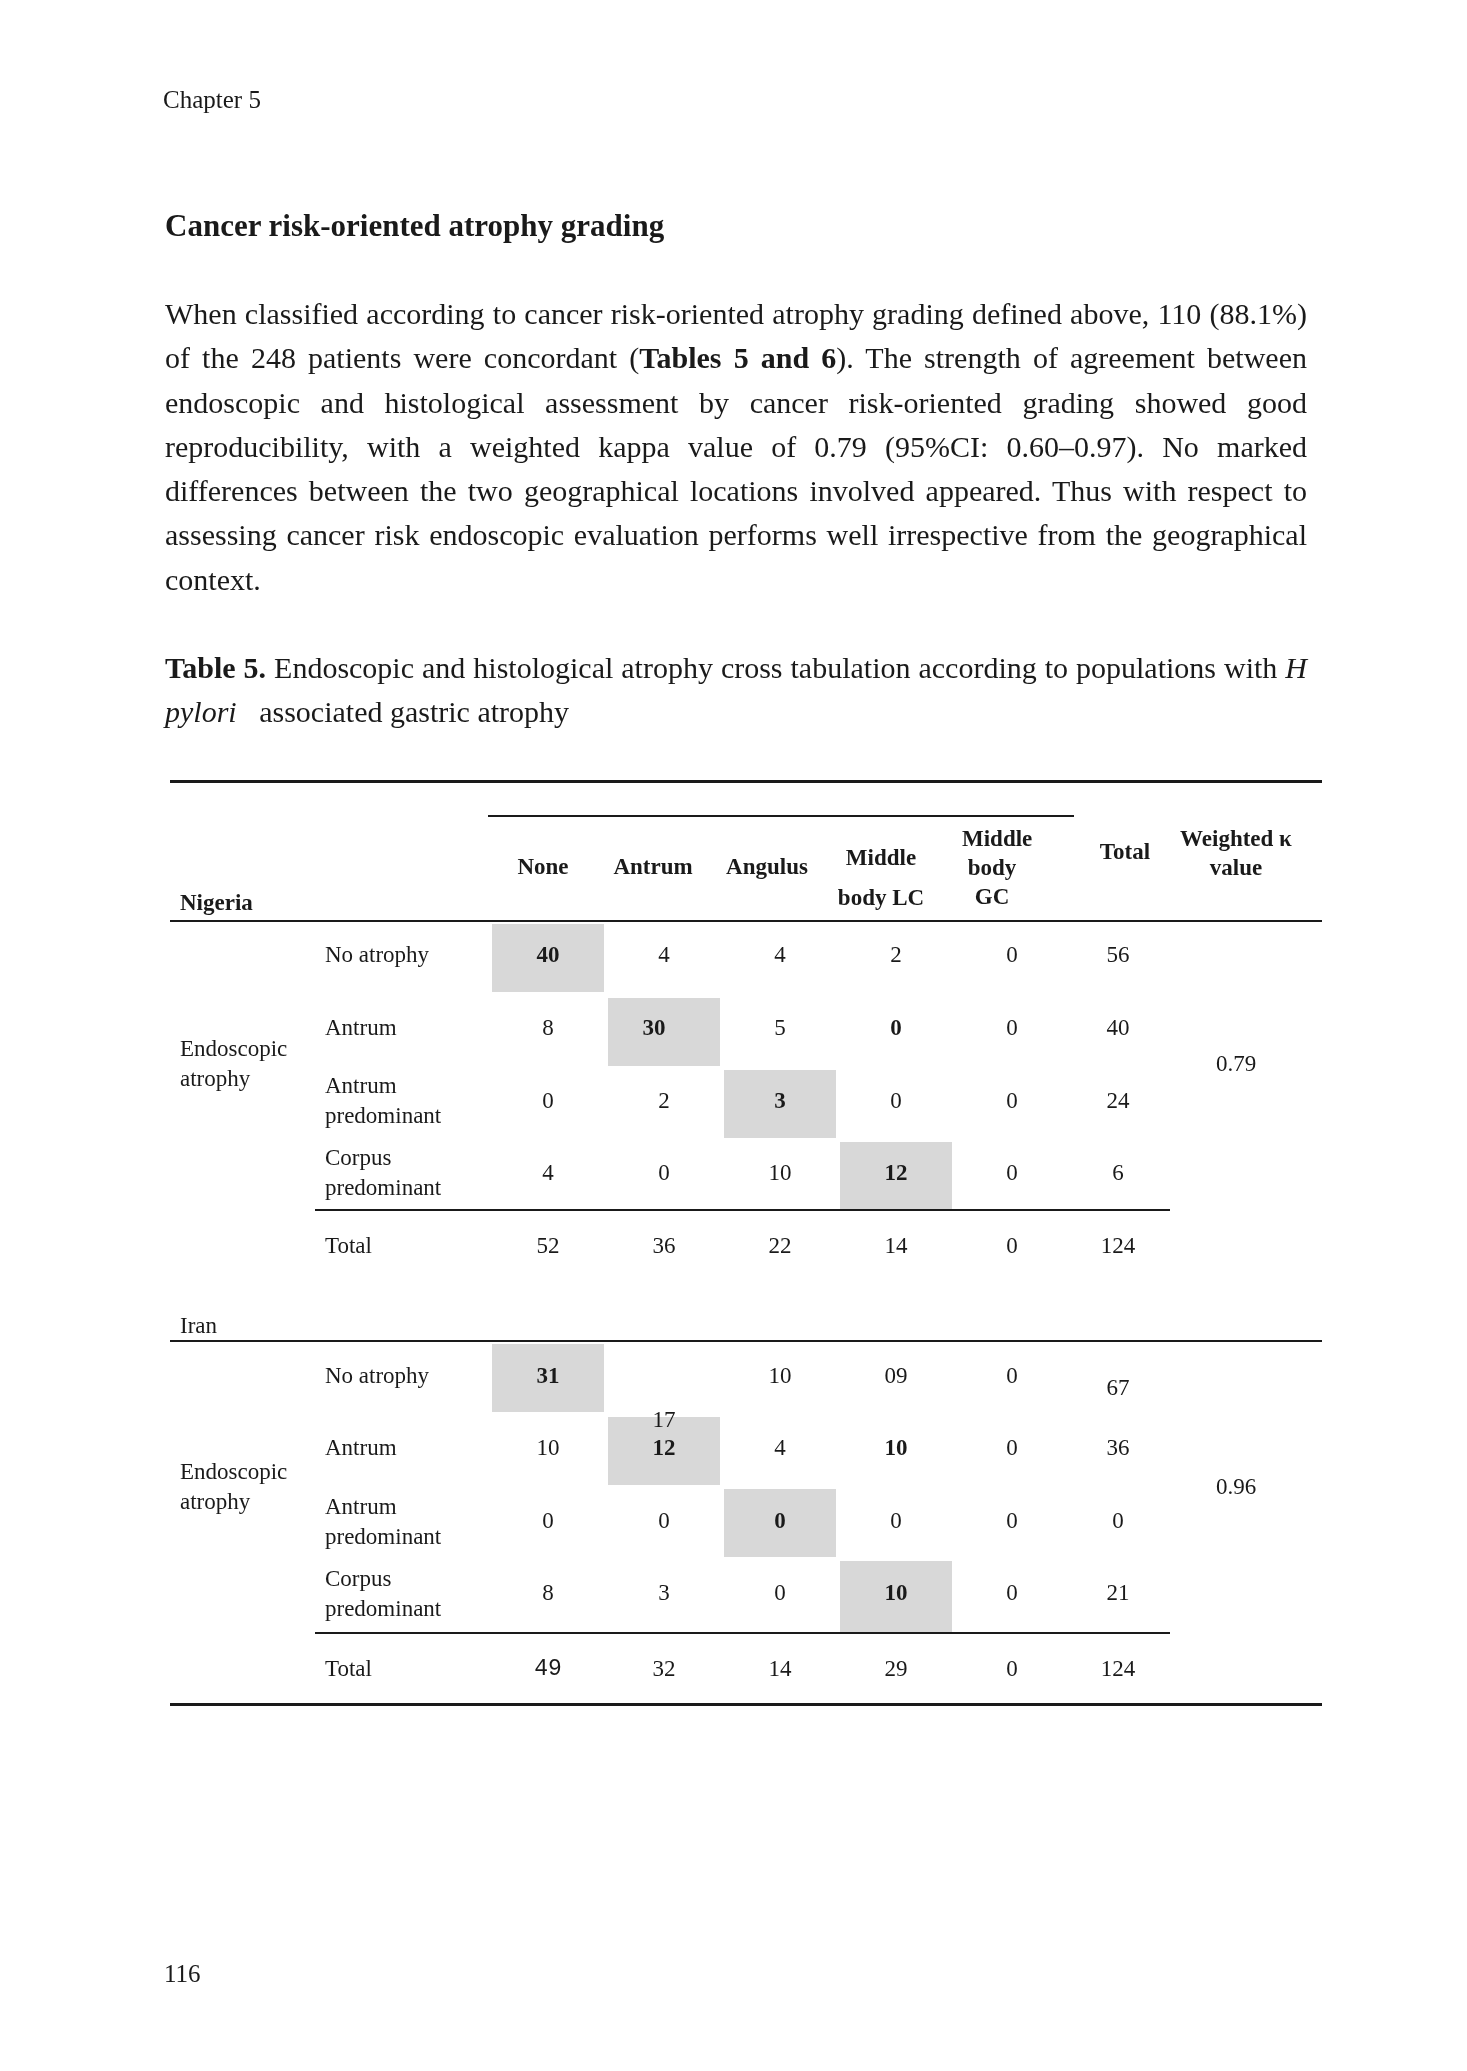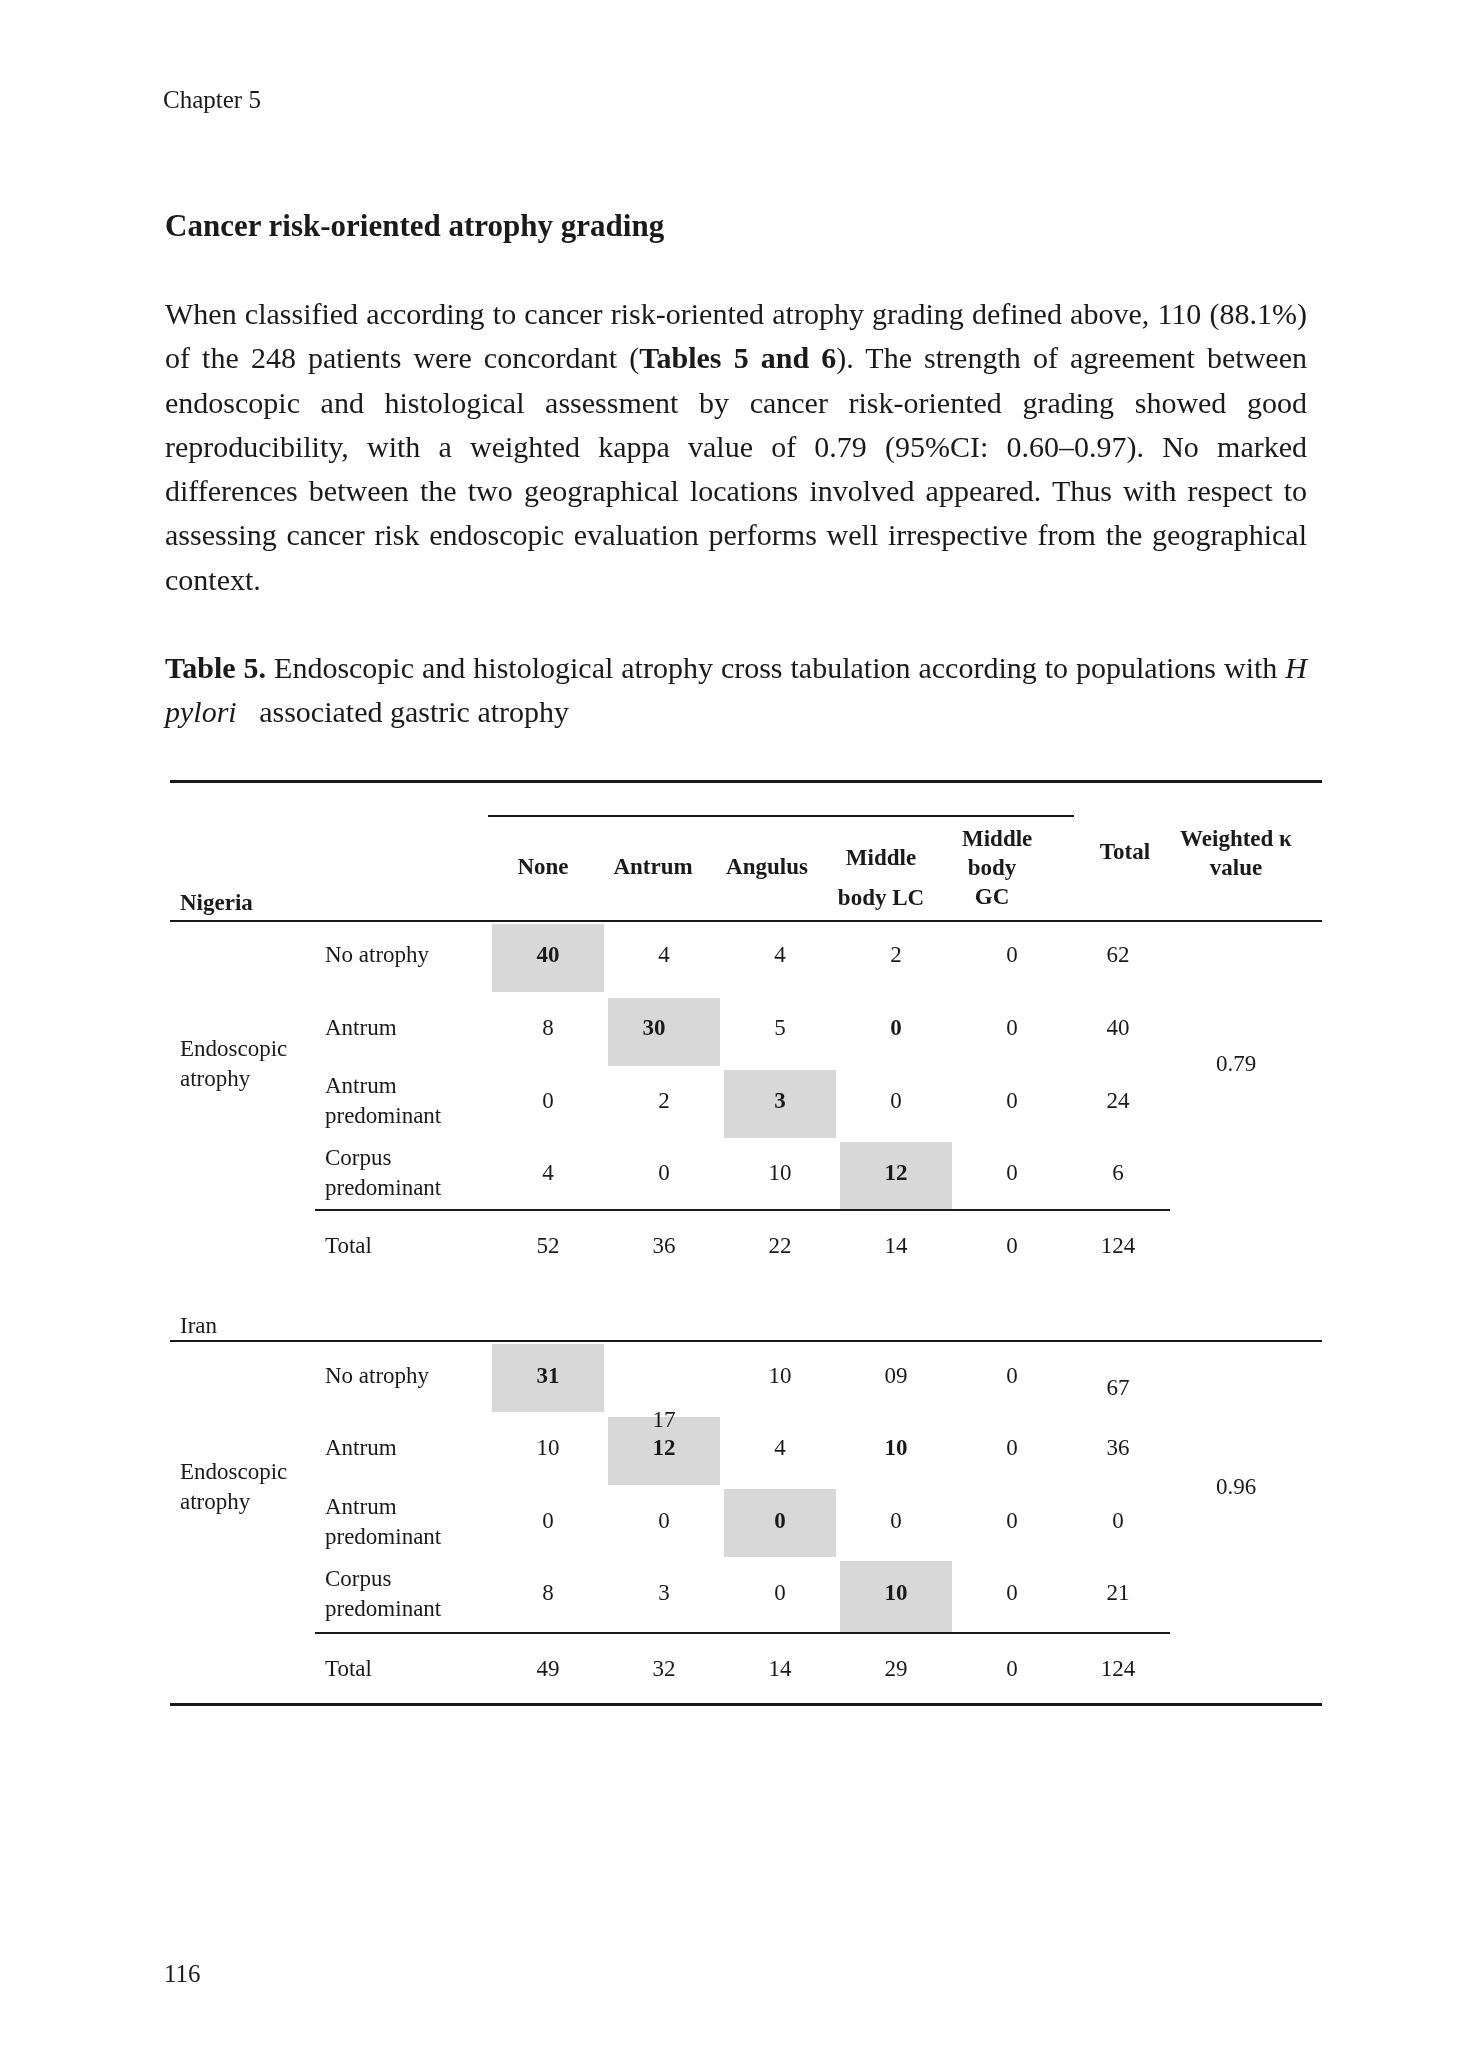--- a/index.html
+++ b/index.html
@@ -78,21 +78,21 @@
   <div class="t" style="left:155px;top:784px;white-space:normal;width:140px;line-height:30px">Corpus predominant</div>
   <div class="t" style="left:155px;top:876px">Total</div>
 
   <div id="iran-cells"></div>
   <div class="c" style="left:1006px;top:694px;width:120px">0.96</div>
 <div class="c bold" style="left: 322px; width: 112px; top: 162px;">40</div>
     <div class="c" style="left: 438px; width: 112px; top: 162px;">4</div>
     <div class="c" style="left: 554px; width: 112px; top: 162px;">4</div>
     <div class="c" style="left: 670px; width: 112px; top: 162px;">2</div>
     <div class="c" style="left: 786px; width: 112px; top: 162px;">0</div>
-    <div class="c" style="left: 898px; width: 100px; top: 162px;">62</div>
+    <div class="c" style="left: 898px; width: 100px; top: 162px;">56</div>
     <div class="c" style="left: 322px; width: 112px; top: 235px;">8</div>
     <div class="c bold" style="left: 438px; width: 92px; top: 235px;">30</div>
     <div class="c" style="left: 554px; width: 112px; top: 235px;">5</div>
     <div class="c bold" style="left: 670px; width: 112px; top: 235px;">0</div>
     <div class="c" style="left: 786px; width: 112px; top: 235px;">0</div>
     <div class="c" style="left: 898px; width: 100px; top: 235px;">40</div>
     <div class="c" style="left: 322px; width: 112px; top: 308px;">0</div>
     <div class="c" style="left: 438px; width: 112px; top: 308px;">2</div>
     <div class="c bold" style="left: 554px; width: 112px; top: 308px;">3</div>
     <div class="c" style="left: 670px; width: 112px; top: 308px;">0</div>
@@ -127,21 +127,21 @@
     <div class="c bold" style="left: 554px; width: 112px; top: 728px;">0</div>
     <div class="c" style="left: 670px; width: 112px; top: 728px;">0</div>
     <div class="c" style="left: 786px; width: 112px; top: 728px;">0</div>
     <div class="c" style="left: 898px; width: 100px; top: 728px;">0</div>
     <div class="c" style="left: 322px; width: 112px; top: 800px;">8</div>
     <div class="c" style="left: 438px; width: 112px; top: 800px;">3</div>
     <div class="c" style="left: 554px; width: 112px; top: 800px;">0</div>
     <div class="c bold" style="left: 670px; width: 112px; top: 800px;">10</div>
     <div class="c" style="left: 786px; width: 112px; top: 800px;">0</div>
     <div class="c" style="left: 898px; width: 100px; top: 800px;">21</div>
-    <div class="c" style="left: 322px; width: 112px; top: 876px;">49</div>
+    <div class="c" style="left: 322px; width: 112px; top: 876px; font-family: Liberation Mono, monospace;">49</div>
     <div class="c" style="left: 438px; width: 112px; top: 876px;">32</div>
     <div class="c" style="left: 554px; width: 112px; top: 876px;">14</div>
     <div class="c" style="left: 670px; width: 112px; top: 876px;">29</div>
     <div class="c" style="left: 786px; width: 112px; top: 876px;">0</div>
     <div class="c" style="left: 898px; width: 100px; top: 876px;">124</div>
   </div>
 
 <div class="page-number">116</div>
 
 </body></html>

